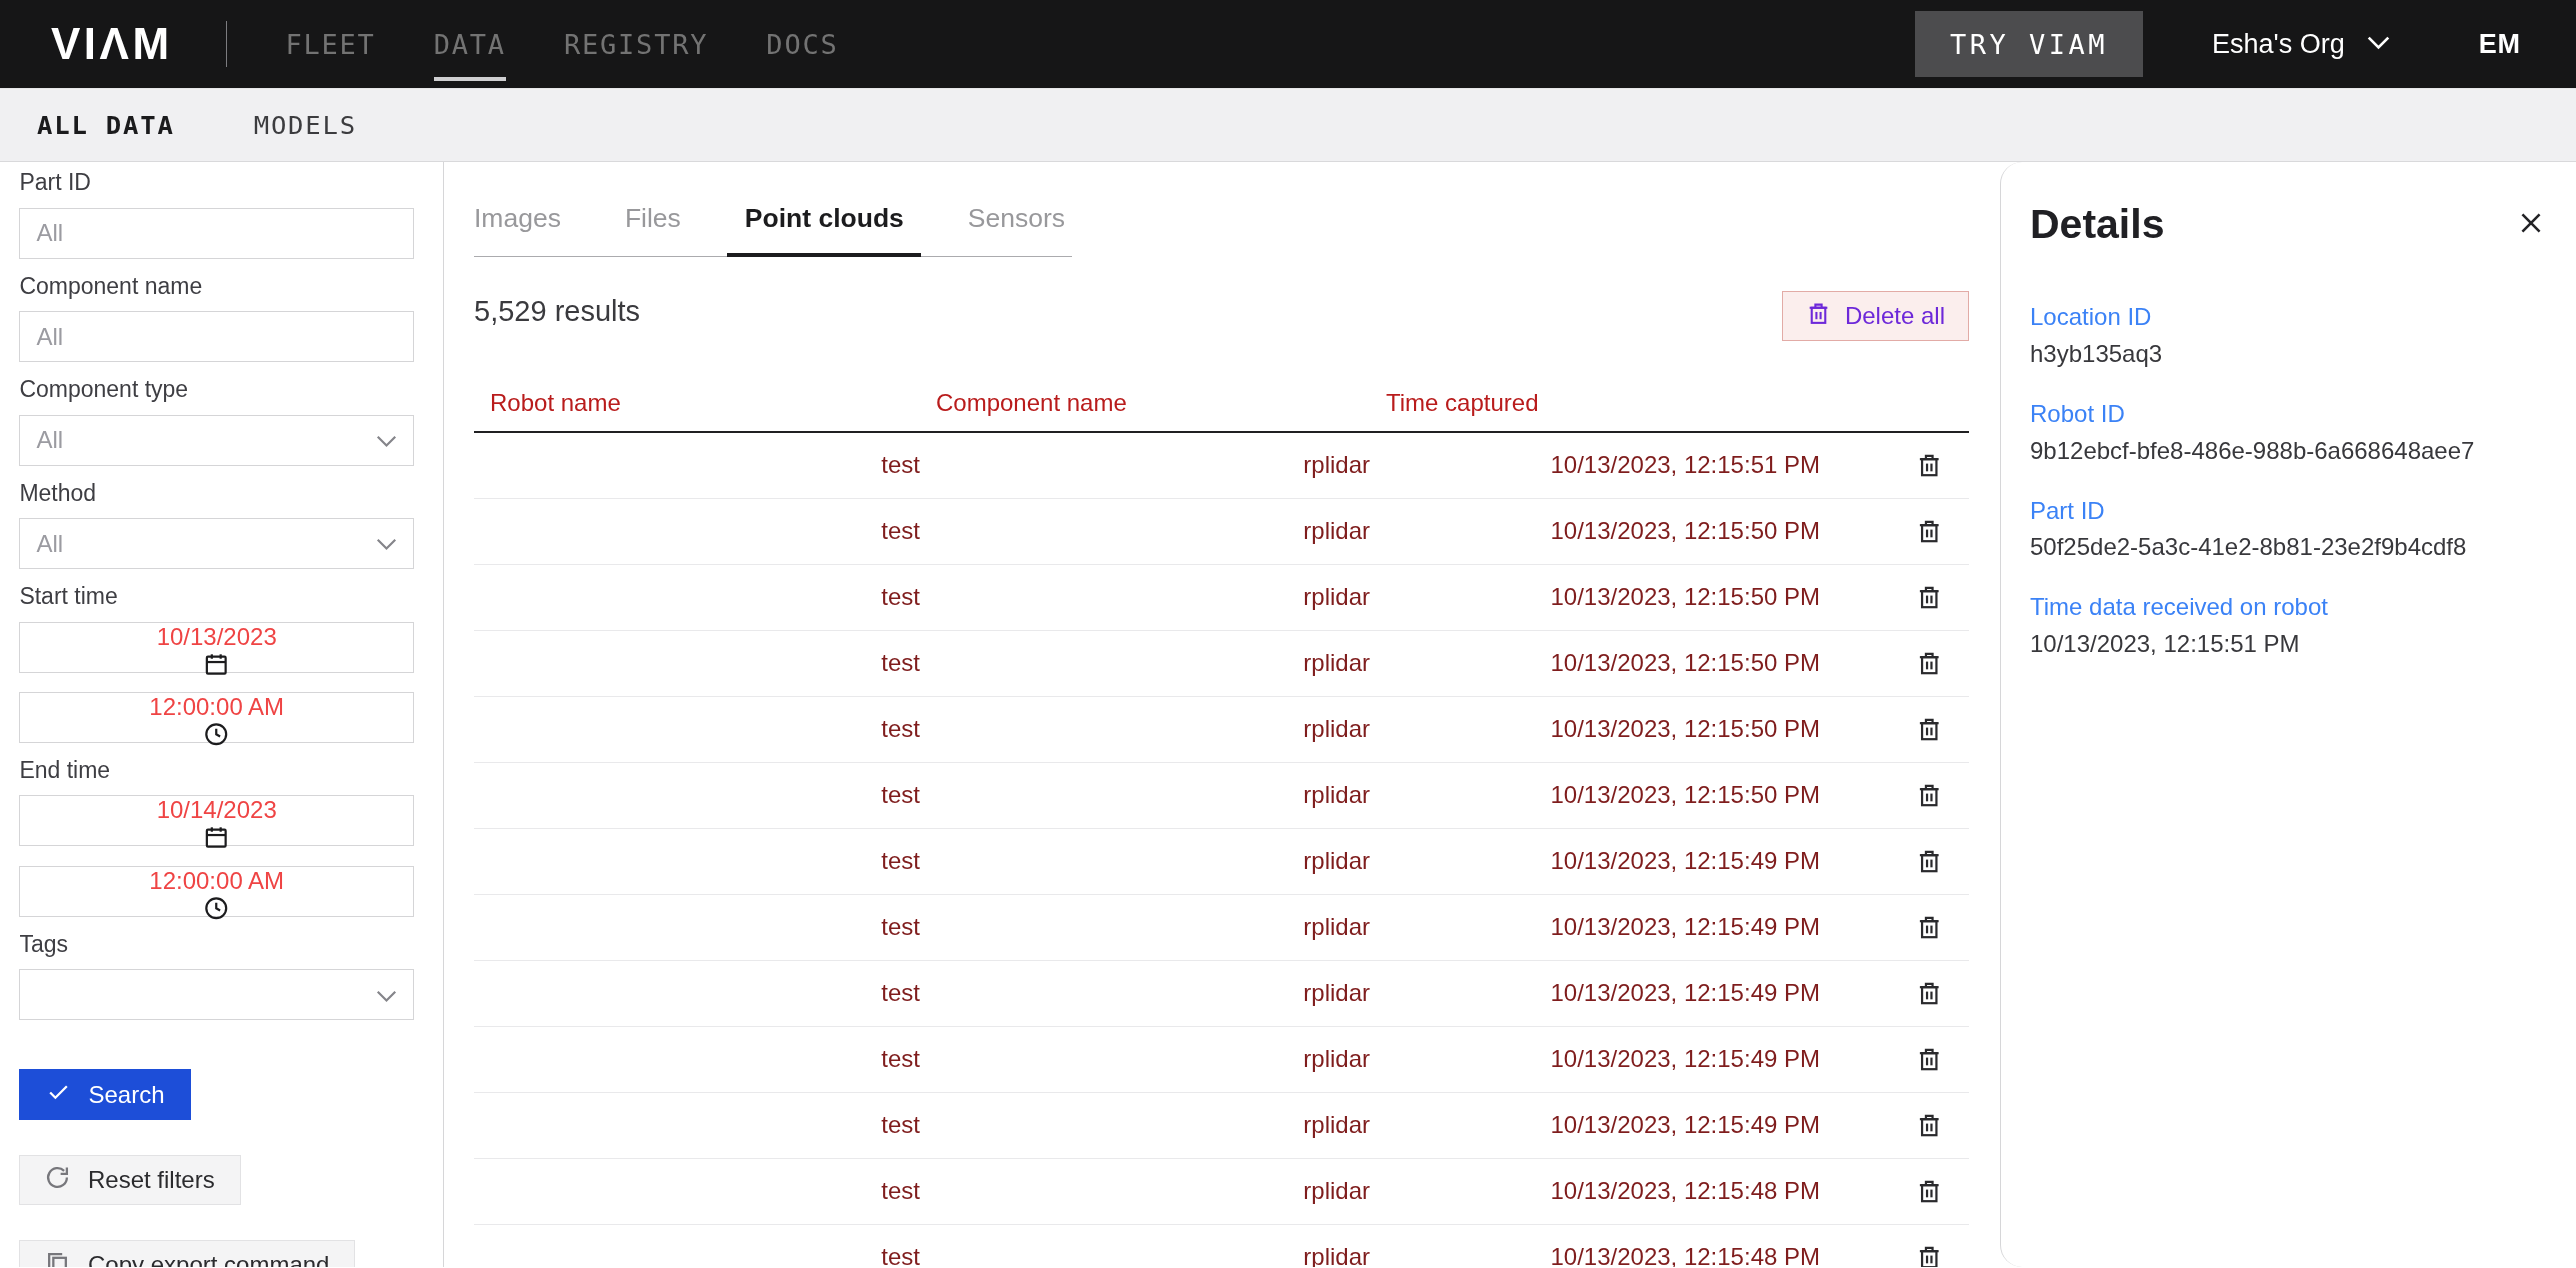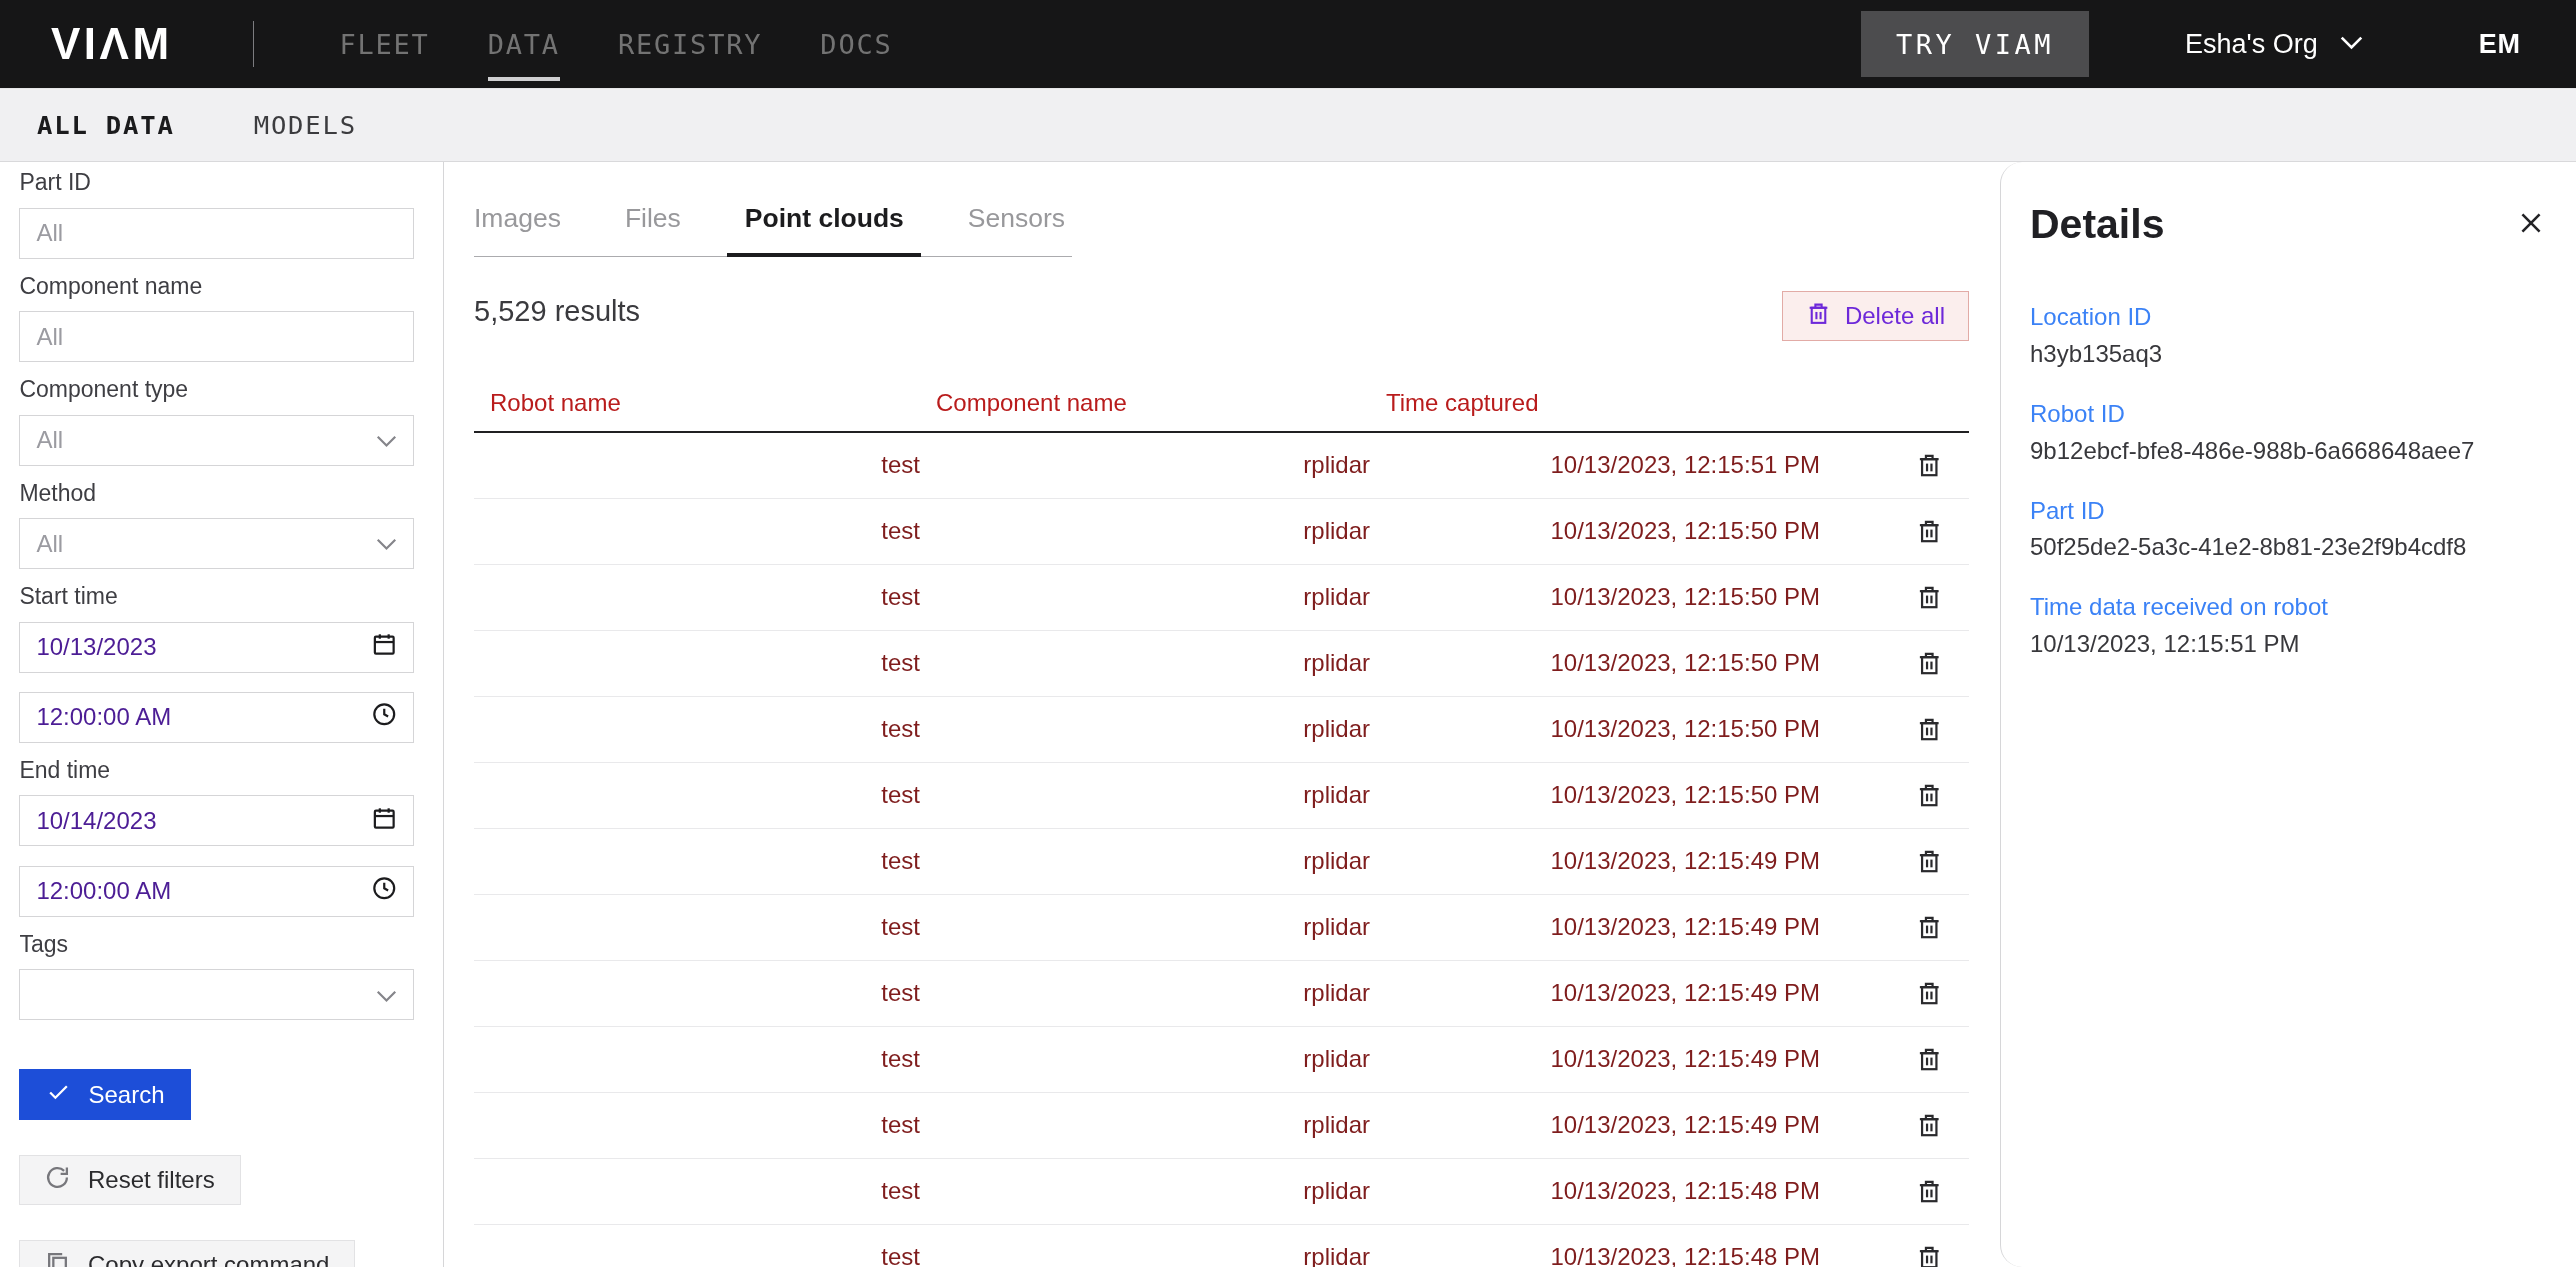--- a/index.html
+++ b/index.html
@@ -1,20 +1,20 @@
 <!DOCTYPE html>
 <html style="font-size:14px"><head>
 <meta charset="utf-8">
 <style>
   * { margin:0; padding:0; box-sizing:border-box; }
   html,body { width:2576px; height:1269px; overflow:hidden; background:#fff;
               font-family:"Liberation Sans", sans-serif; }
 
   
-  .topnav { height:88px; background:#161617; display:flex; align-items:center;gap:27px; }
+  .topnav { height:88px; background:#161617; display:flex; align-items:center; }
   .logo { font-size:44px; font-weight:900; color:#fff; letter-spacing:3.5px; margin-left:51px; }
   .nav-divider { width:1.8px; height:46px; background:#7c7c80; margin-left:53px; }
   .nav-links { display:flex; gap:58px; margin-left:58px; }
   .nav-link { font-family:"DejaVu Sans Mono", monospace; font-size:27px; color:#737373;
               letter-spacing:1.8px; position:relative; cursor:pointer; }
   .nav-link.active::after { content:""; position:absolute; left:0; right:0; bottom:-21px;
                             height:3.5px; background:#cfcfd1; }
   .nav-spacer { flex:1; }
   .try-btn { background:#4c4c4e; color:#fff; font-family:"DejaVu Sans Mono", monospace;
              font-size:27px; letter-spacing:3.5px; padding:17.6px 35px; border:none; cursor:pointer; }
@@ -39,21 +39,21 @@
   .sidebar { width:444px; min-width:444px; border-right:0.9px solid #d6d6d8;
              padding:7px 29px 0 19.4px; overflow:hidden; }
   .field { margin-bottom:14px; }
   .f-label { display:block; font-size:23px; color:#3e3e43; margin-bottom:11.5px; line-height:27px; }
   .box { width:100%; height:51px; border:0.9px solid #d5d5d7; background:#fff; display:flex;
          align-items:center; padding:0 16px; font-size:24px; color:#9b9ba1;
          font-family:"Liberation Sans", sans-serif; }
   input.box::placeholder { color:#9b9ba1; opacity:1; }
   input.box { outline:none; }
   .box .grow { flex:1; }
-  .box.dark { color:#4c1d95; }
+  .box.dark { color:#ef4444;flex-direction:column; }
   .box .sel-chevron { color:#85858a; }
   .box .cal-icon, .box .clk-icon { color:#1c1c1e; }
   .stack-gap { margin-top:19.4px; }
 
   .btn { display:inline-flex; align-items:center; gap:17.6px; font-size:24px; cursor:pointer;
          font-family:"Liberation Sans", sans-serif; }
   .search-btn { margin-top:35px; background:#1d4ed8; color:#fff; border:none;
                 height:51px; padding:0 26.5px; }
   .ghost-btn { background:#f4f4f5; border:0.9px solid #e2e2e4; color:#2b2b2e;
                height:50px; padding:0 25px; }

